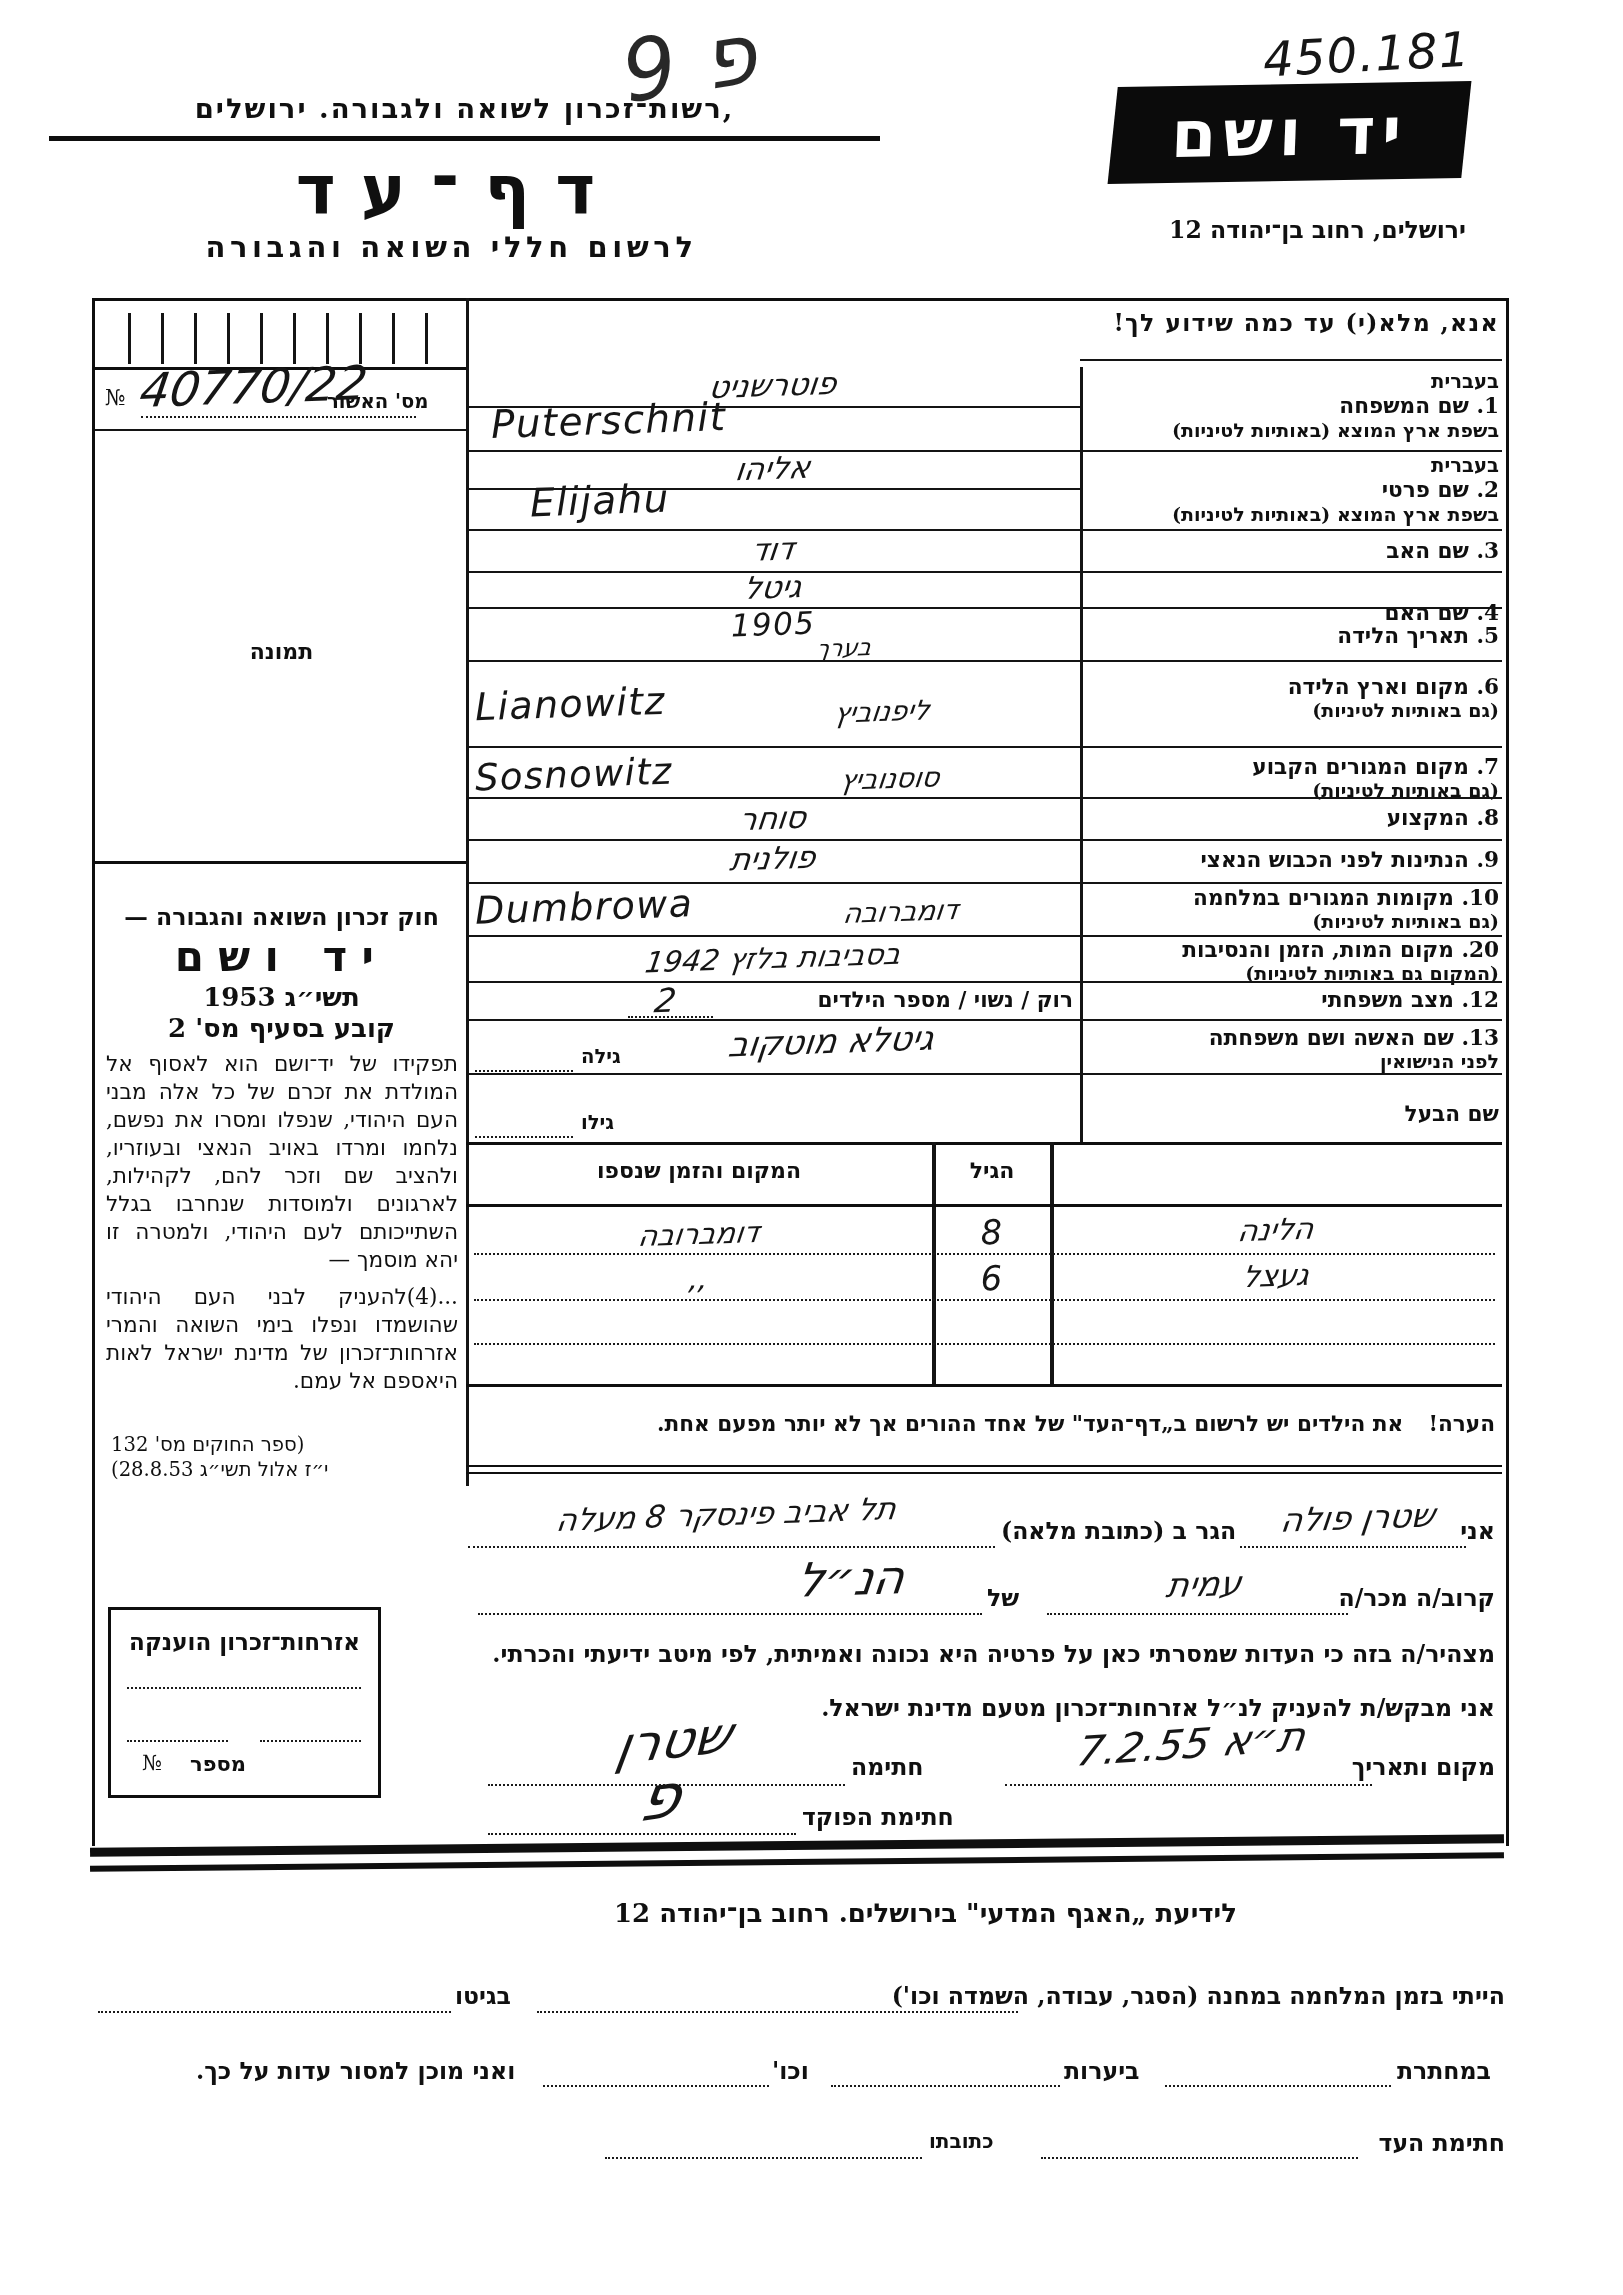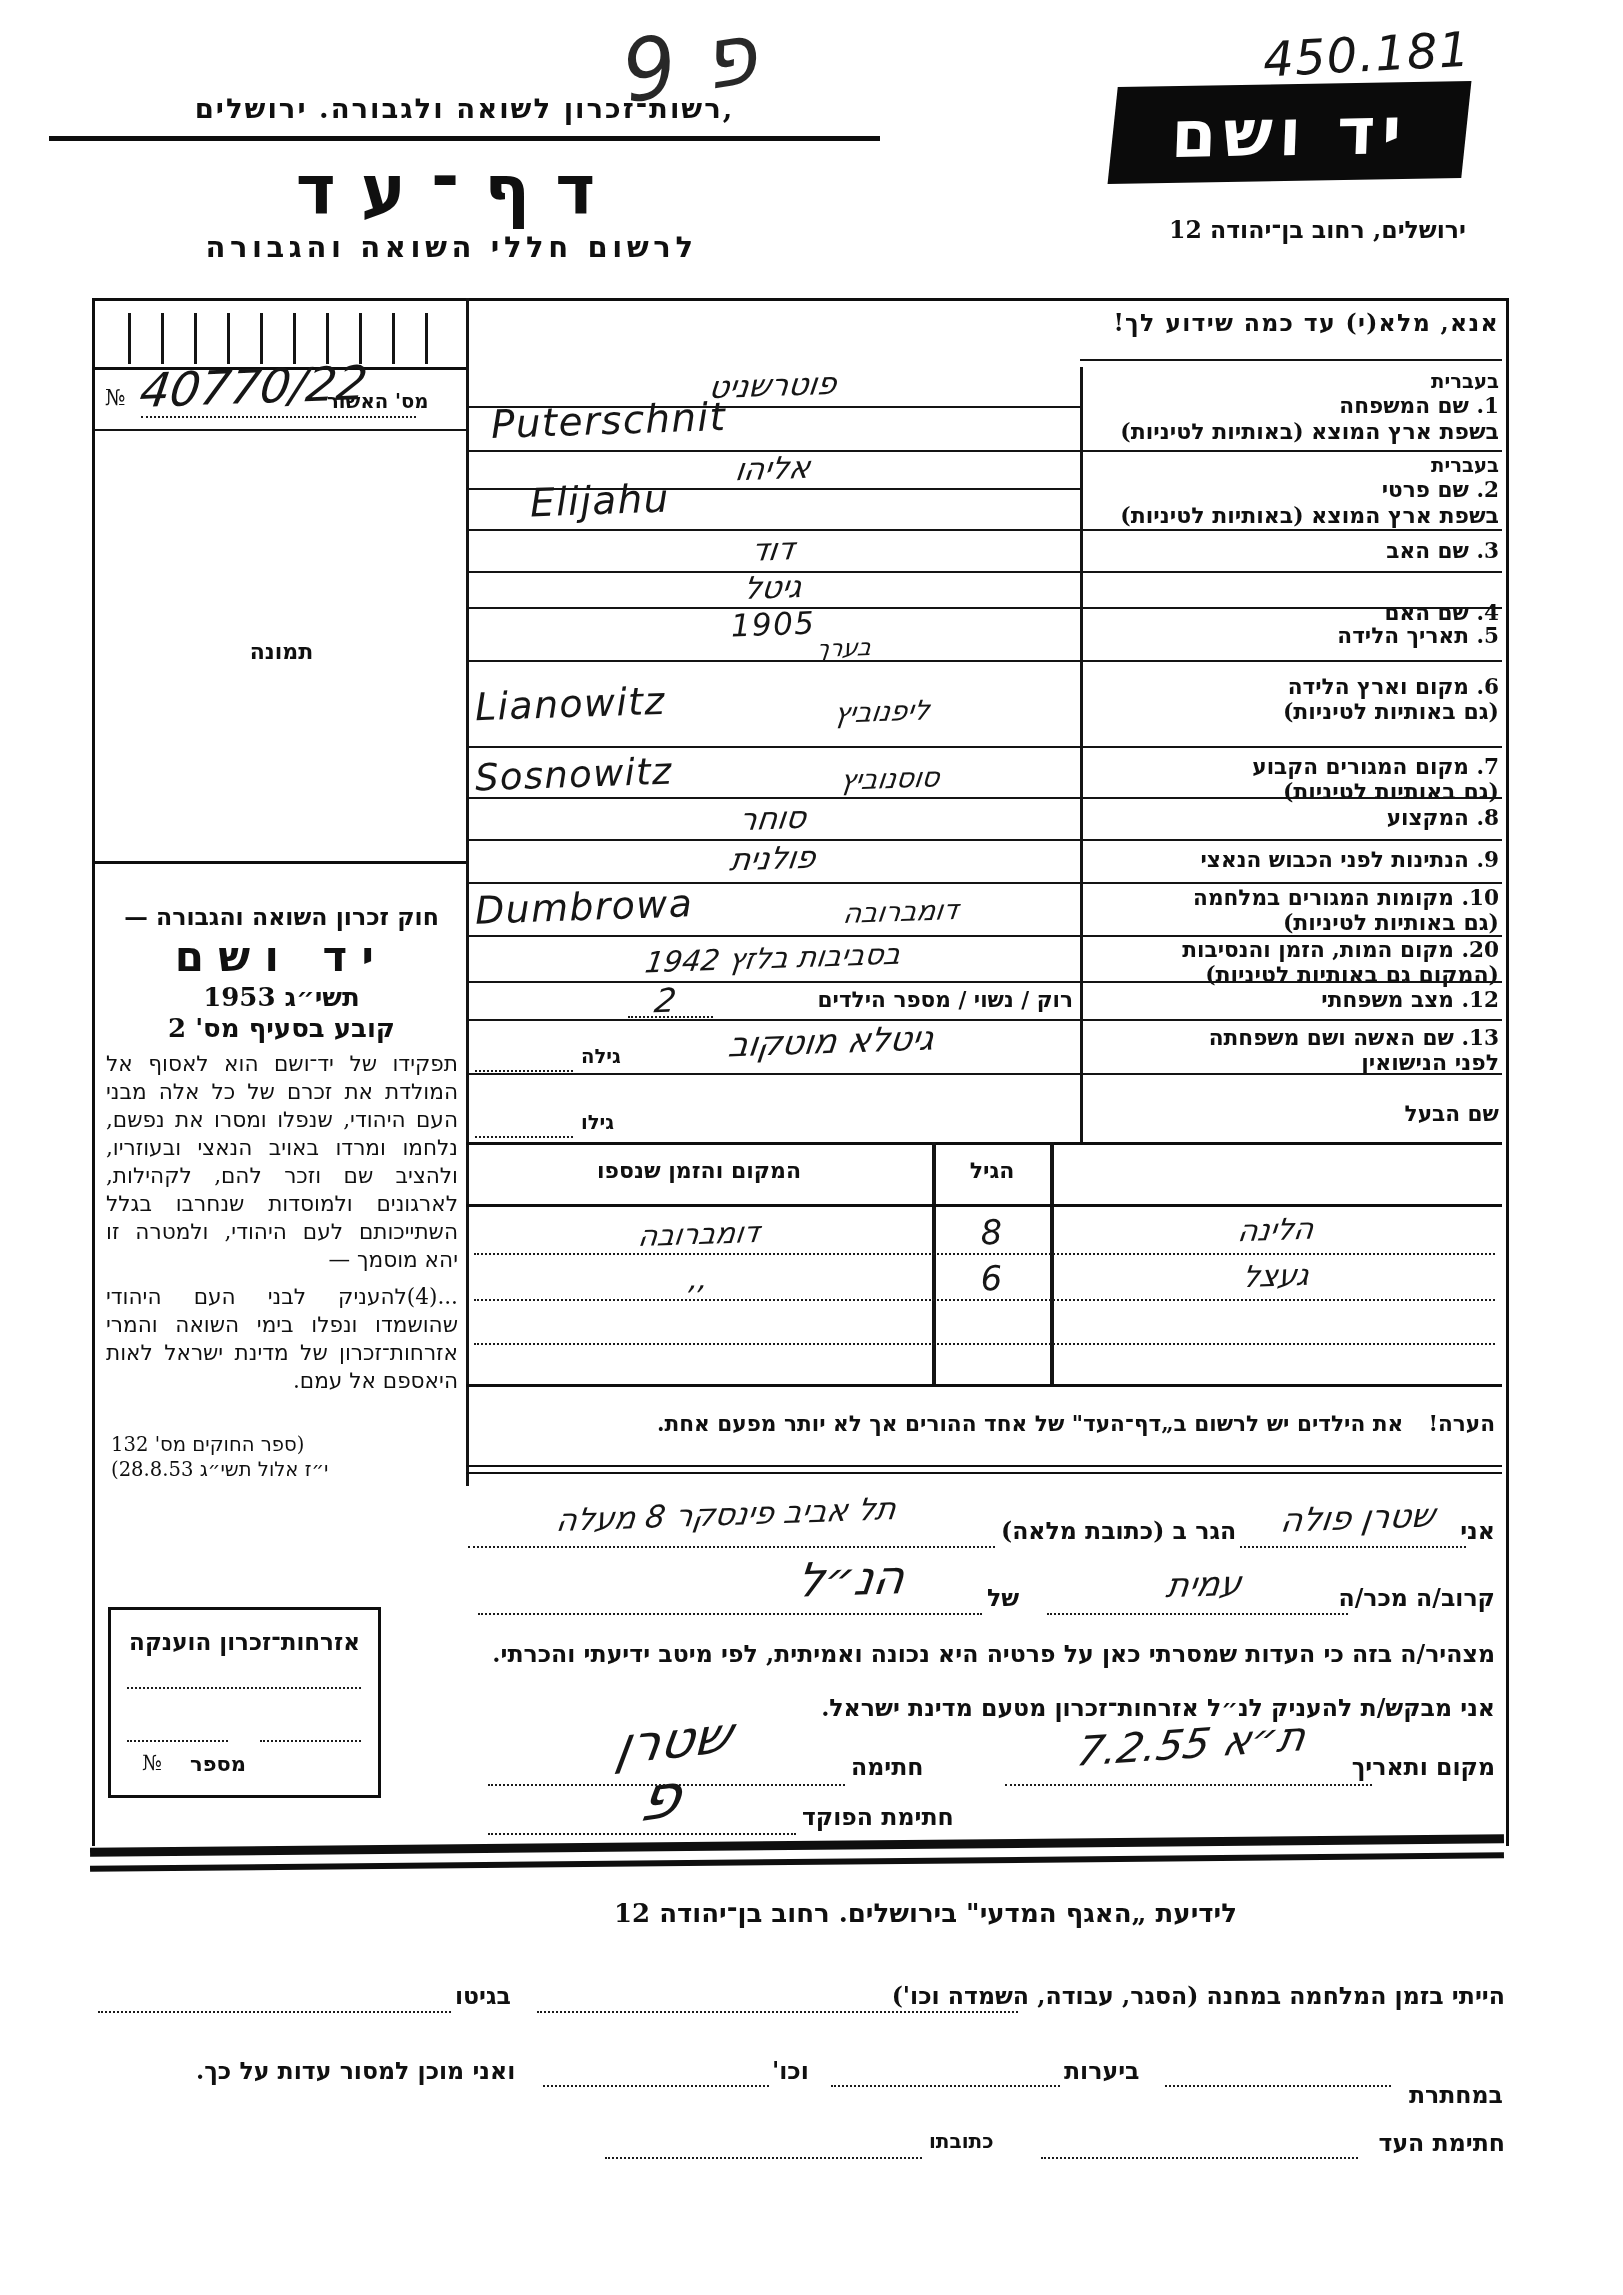--- a/index.html
+++ b/index.html
@@ -12,21 +12,21 @@
   .b{font-weight:bold;}
   .hl{position:absolute;height:0;border-bottom:2px solid #141414;}
   .hlt{position:absolute;height:0;border-bottom:3.9px solid #0e0e0e;}
   .dot{position:absolute;height:0;border-bottom:2.6px dotted #1a1a1a;}
   .vl{position:absolute;width:2.6px;background:#141414;}
   .hw{font-family:"DejaVu Sans",sans-serif;font-style:italic;color:#161616;}
   .hwh{transform:skewX(-10deg) rotate(-2deg);}
   .hwl{letter-spacing:1.3px;transform:rotate(-2deg);}
   .lblcol{position:absolute;right:124px;width:412px;text-align:right;line-height:1.18;}
   .lbl{font-weight:bold;font-size:21.6px;}
-  .sub{font-weight:bold;font-size:22px;}
+  .sub{font-weight:bold;font-size:19px;}
   .inheb{font-weight:bold;font-size:19.6px;}
   .law{font-size:21.6px;line-height:28px;text-align:justify;direction:rtl;}
   .bar{position:absolute;background:#0f0f0f;}
 </style>
 </head>
 <body>
 
 <div class="page">
 
   <div class="t hw" style="left:622px;top:13px;font-size:85px;transform:rotate(-9deg);opacity:.92;">פ 9</div>
@@ -235,21 +235,21 @@
   <div class="bar" style="left:90px;top:1841px;width:1414px;height:8.5px;transform:rotate(-0.55deg);"></div>
   <div class="bar" style="left:90px;top:1859px;width:1414px;height:5.9px;transform:rotate(-0.55deg);"></div>
 
   <div class="t b" style="right:386px;top:1898px;font-size:26px;">לידיעת „האגף המדעי" בירושלים.  רחוב בן־יהודה 12</div>
 
   <div class="t b" style="right:118px;top:1982px;font-size:23.6px;">הייתי בזמן המלחמה במחנה (הסגר, עבודה, השמדה וכו')</div>
   <div class="dot" style="left:537px;top:2011px;width:481px;"></div>
   <div class="t b" style="left:455px;top:1982px;font-size:23.6px;">בגיטו</div>
   <div class="dot" style="left:98px;top:2011px;width:353px;"></div>
 
-  <div class="t b" style="right:120px;top:2057px;font-size:23.6px;margin-top:24px;">במחתרת</div>
+  <div class="t b" style="right:132px;top:2057px;font-size:23.6px;">במחתרת</div>
   <div class="dot" style="left:1165px;top:2085px;width:226px;"></div>
   <div class="t b" style="left:1064px;top:2057px;font-size:23.6px;">ביערות</div>
   <div class="dot" style="left:831px;top:2085px;width:229px;"></div>
   <div class="t b" style="left:772px;top:2057px;font-size:23.6px;">וכו'</div>
   <div class="dot" style="left:543px;top:2085px;width:226px;"></div>
   <div class="t b" style="left:196px;top:2057px;font-size:23.6px;">ואני מוכן למסור עדות על כך.</div>
 
   <div class="t b" style="right:118px;top:2129px;font-size:23.6px;">חתימת העד</div>
   <div class="dot" style="left:1041px;top:2157px;width:317px;"></div>
   <div class="t b" style="left:929px;top:2129px;font-size:20px;">כתובתו</div>

